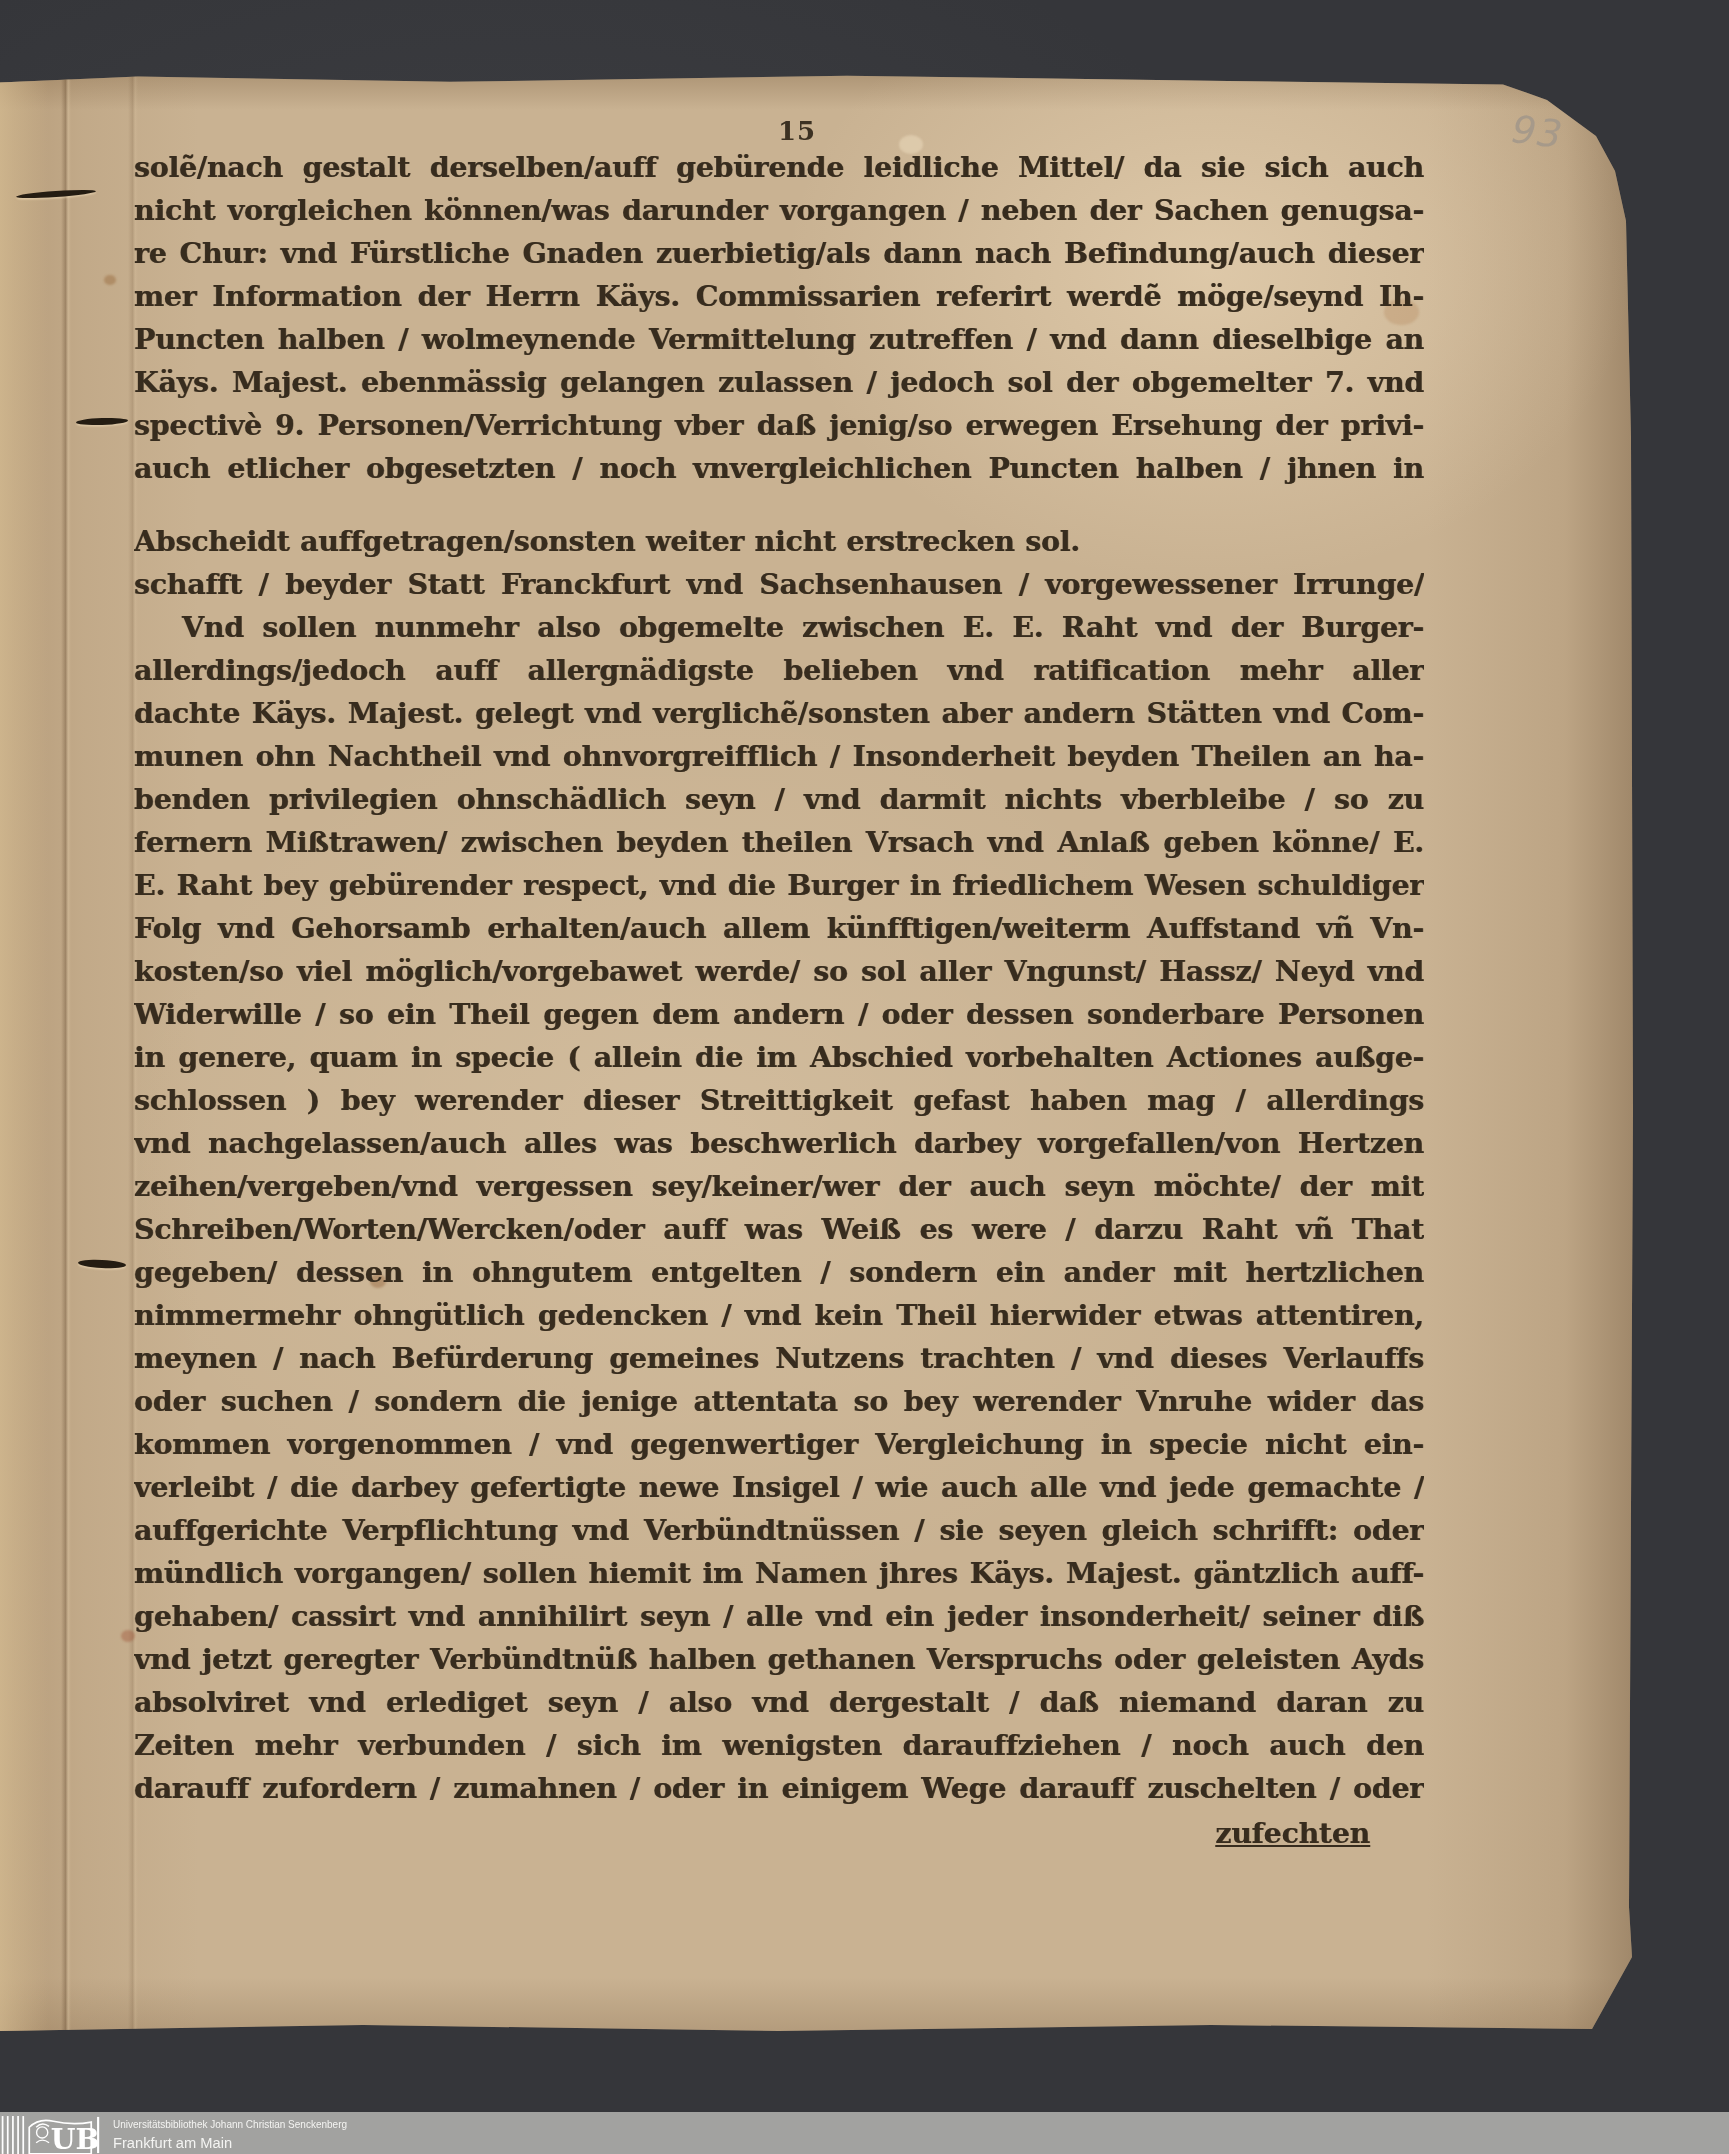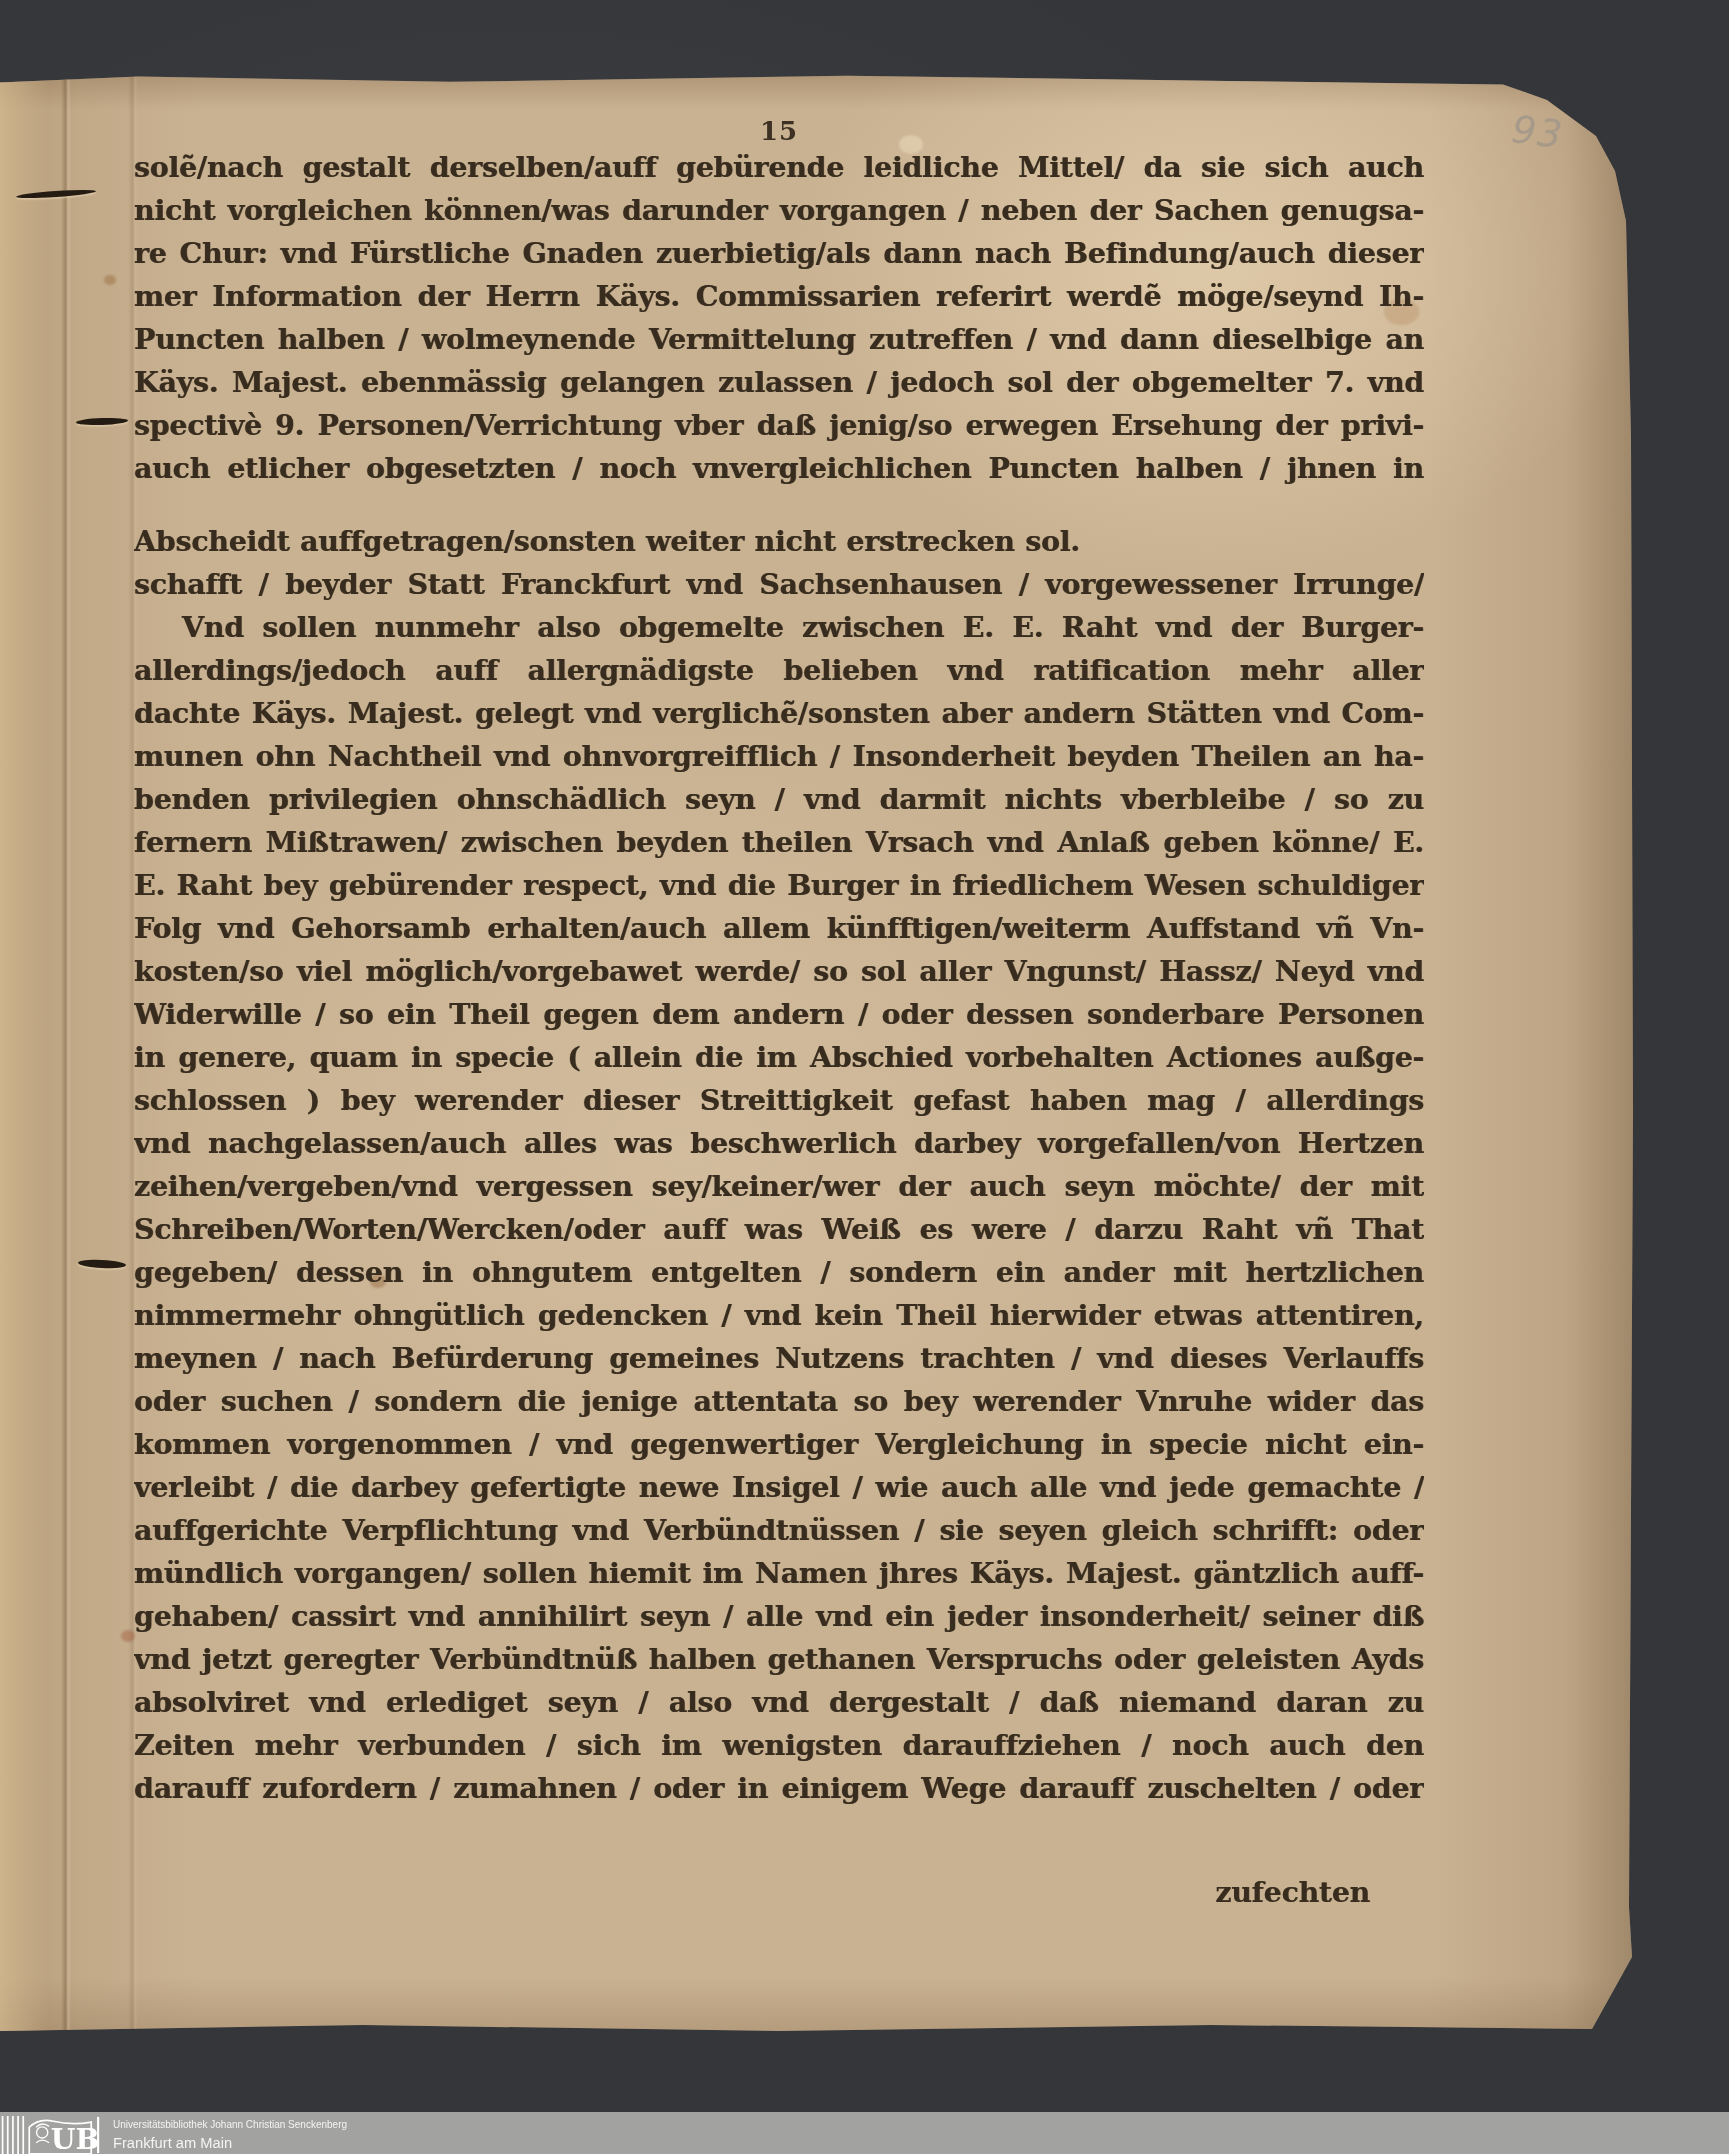--- a/index.html
+++ b/index.html
@@ -31,43 +31,44 @@
   .fold{
     position:absolute;top:0;bottom:0;width:10.4px;pointer-events:none;
     background:linear-gradient(90deg, rgba(0,0,0,0) 0%, rgba(96,70,44,0.35) 45%, rgba(228,207,172,0.30) 72%, rgba(0,0,0,0) 100%);
   }
   .fold.f1{left:61px;}
   .fold.f2{left:128px;opacity:.5;}
   .tear{position:absolute;background:#241c12;border-radius:50%;box-shadow:0 1.7px 1.7px rgba(236,216,182,0.55);}
   .stain{position:absolute;border-radius:50%;filter:blur(1.3px);}
   
   .pageno{
-    position:absolute;left:134px;top:42px;width:1290px;text-align:center;
+    position:absolute;left:152px;top:42px;width:1290px;text-align:center;
     font-size:26px;font-weight:700;color:#3c3122;letter-spacing:0.9px;
   }
   .folio{
     position:absolute;left:1512px;top:36px;font-size:38px;color:#a2978a;
     font-family:"DejaVu Sans",sans-serif;font-style:italic;
     transform:rotate(7deg);opacity:.85;letter-spacing:1.7px;
   }
   .textblock{position:absolute;left:134px;top:72px;width:1290px;}
   .line{
     height:43px;line-height:43px;overflow:hidden;
     font-size:28.5px;font-weight:700;color:#372c1e;
     letter-spacing:-0.3px;word-spacing:0.9px;
     text-align:justify;text-align-last:justify;
     text-shadow:0.5px 0 0.5px rgba(55,44,30,0.55), -0.4px 0 0.4px rgba(55,44,30,0.3);
   }
   .line.endline{text-align-last:left;margin-top:30px;}
   .line.indent{text-indent:48px;}
   .catchword{
-    position:absolute;left:134px;top:1797px;width:1290px;height:43px;line-height:43px;
+    position:absolute;left:134px;top:1738px;width:1290px;height:43px;line-height:43px;
     padding-right:54px;box-sizing:border-box;text-align:right;
     font-size:28.5px;font-weight:700;color:#372c1e;letter-spacing:-0.3px;
     text-shadow:0.5px 0 0.5px rgba(55,44,30,0.55);
+    text-decoration:underline;
   }
   
   .footer{
     position:absolute;left:0;top:2112px;width:1729px;height:46px;
     background:#a2a2a0;display:flex;align-items:center;
     font-family:"Liberation Sans",sans-serif;
   }
   .footer .logo{position:absolute;left:0;top:1.7px;width:105px;height:42px;}
   .footer .texts{position:absolute;left:113px;top:2.6px;color:#f4f4f2;}
   .footer .l1{font-size:10px;line-height:19px;}

